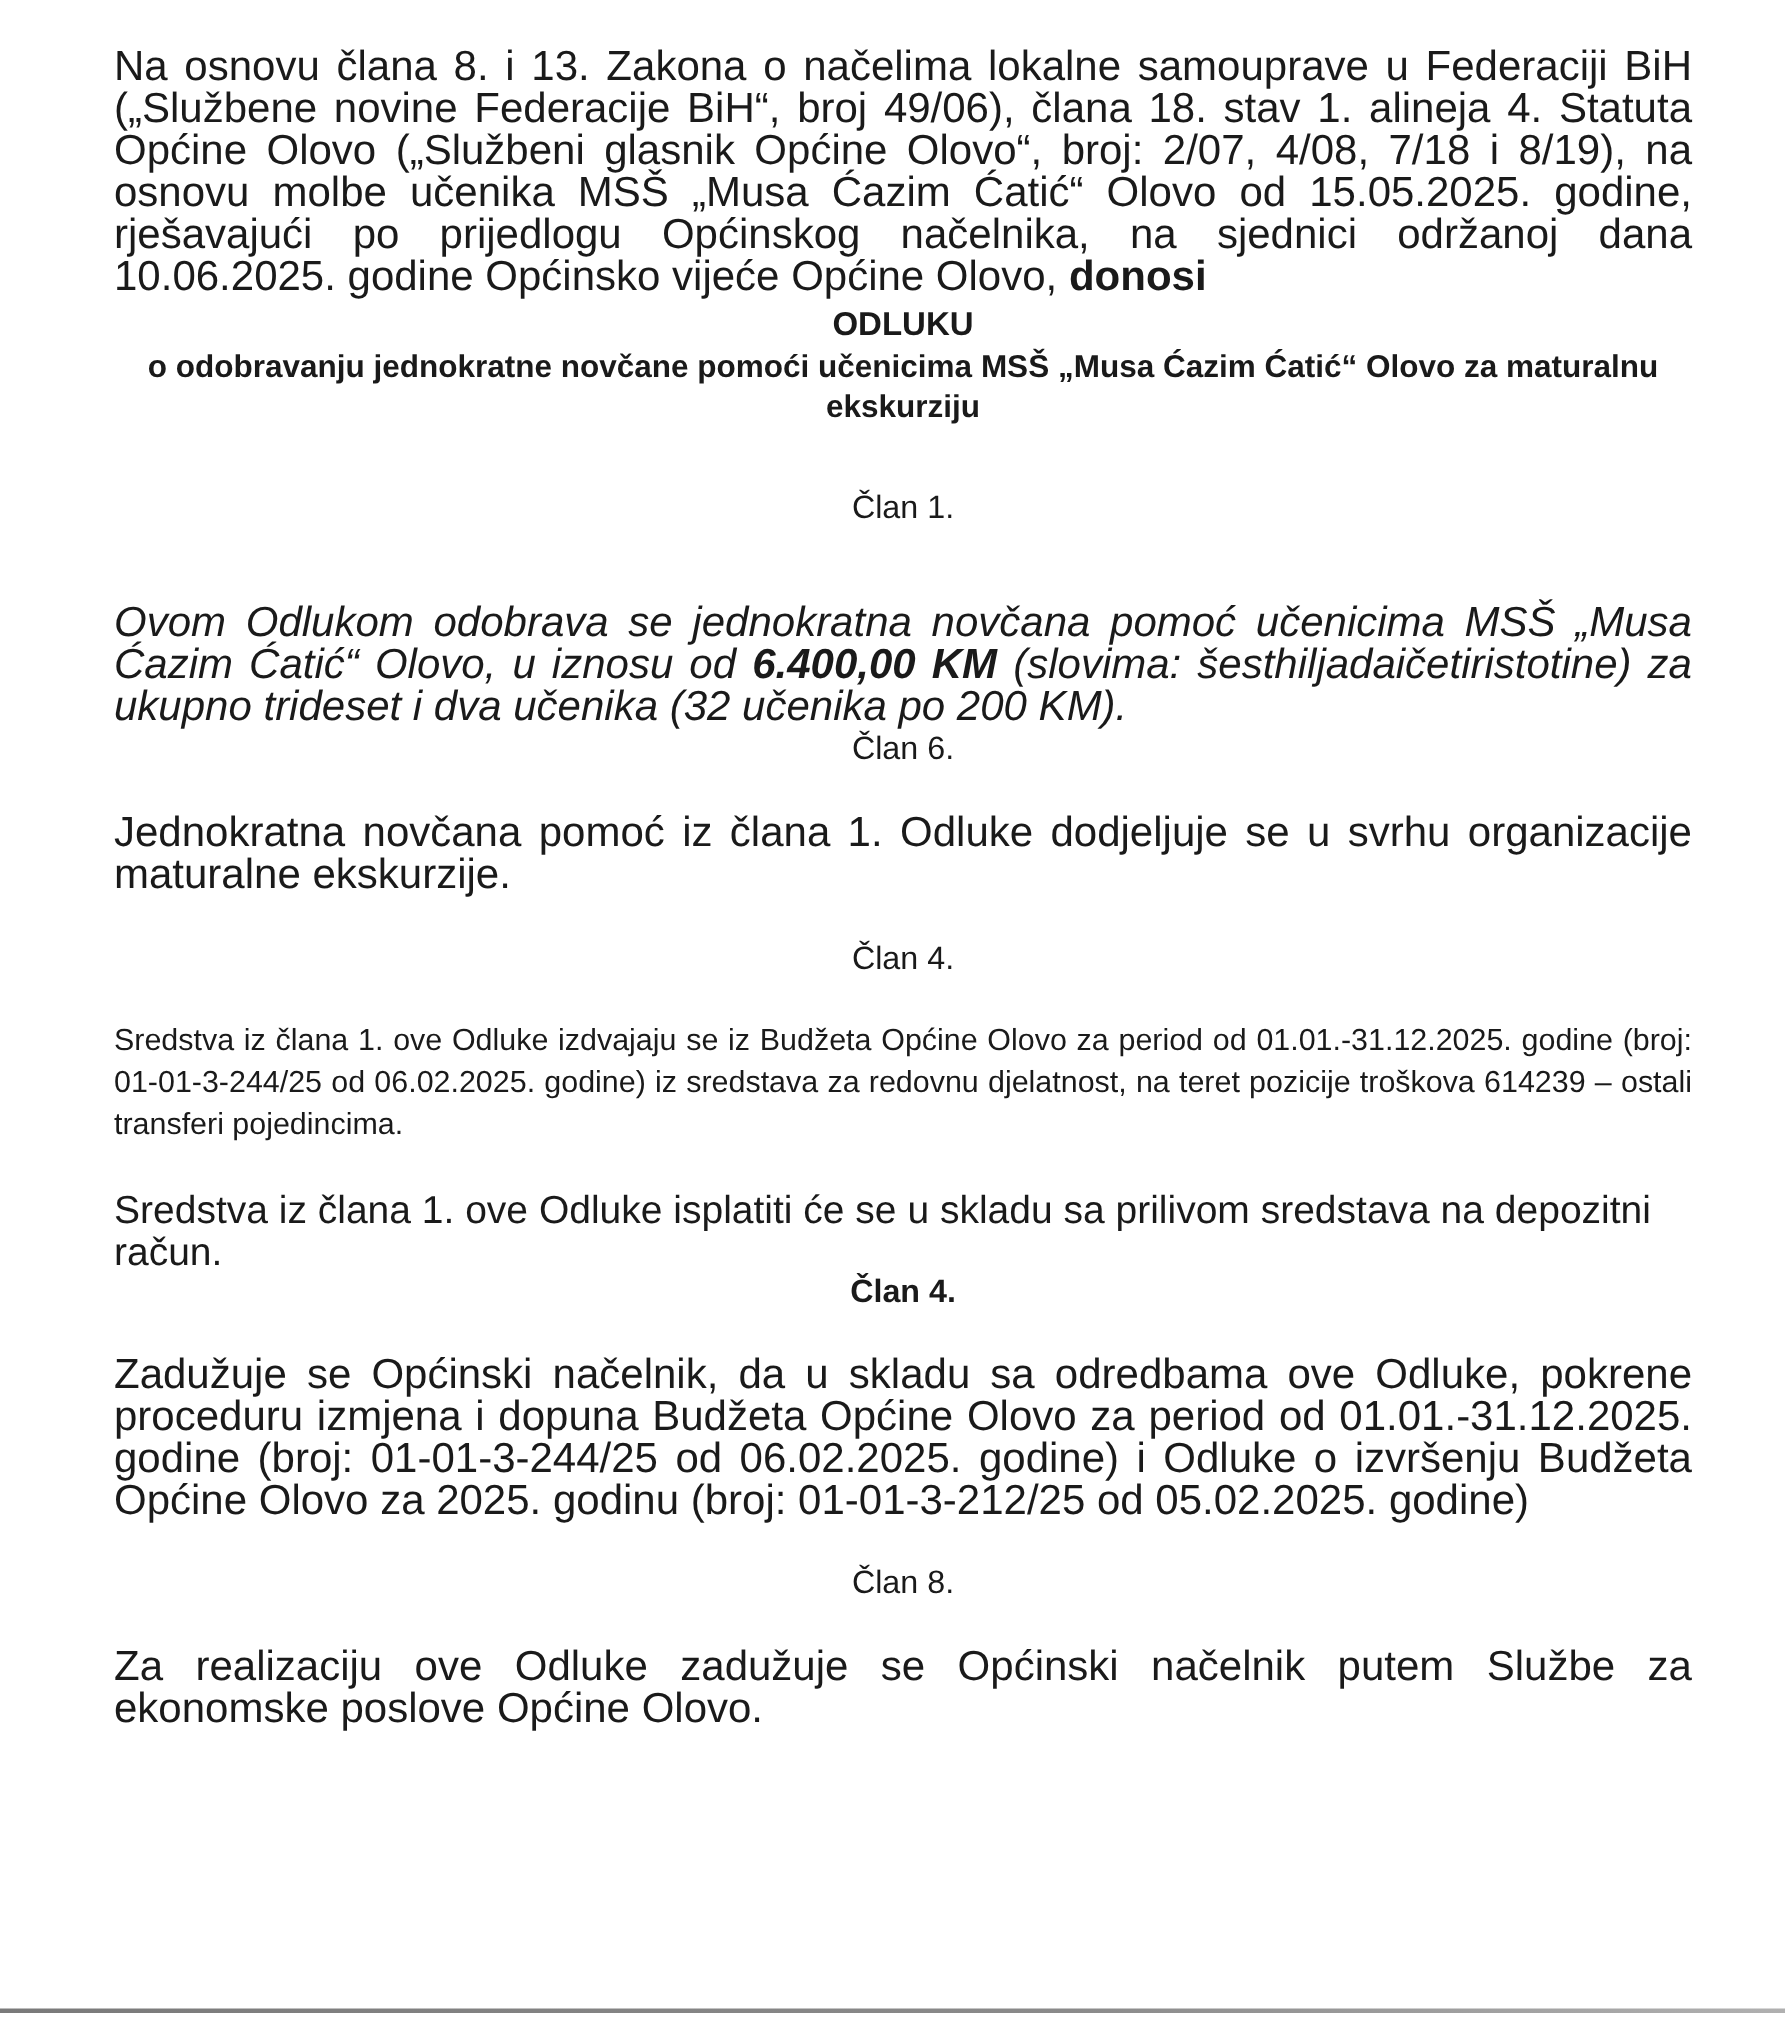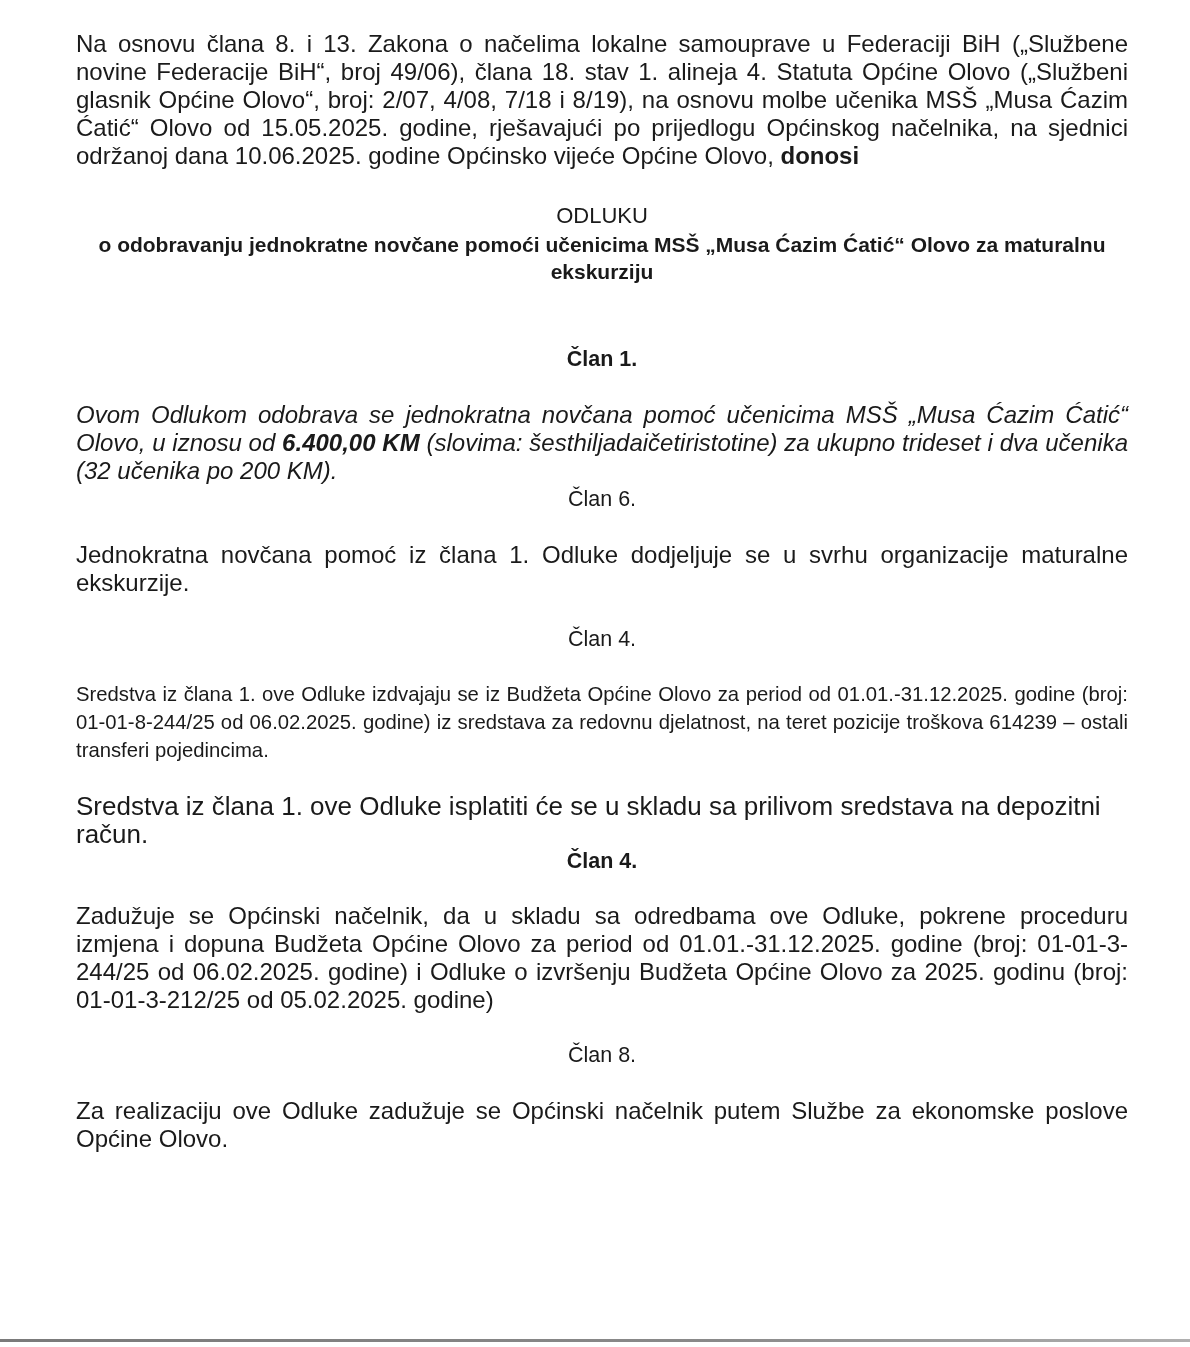--- a/index.html
+++ b/index.html
@@ -15,40 +15,40 @@
       font-family: "Liberation Sans", sans-serif;
       color: #1a1a1a;
     }
     .page {
       position: absolute;
       left: 76px;
       top: 0;
       width: 1052px;
     }
     .para {
-      font-size: 24px;
+      font-size: 28px;
       line-height: 28px;
       text-align: justify;
       margin: 0;
       position: absolute;
       left: 0;
       width: 1052px;
     }
     .para b { font-weight: bold; }
     .center {
       position: absolute;
       left: 0;
       width: 1052px;
       text-align: center;
       font-size: 21.5px;
       line-height: 28px;
       margin: 0;
     }
     .title {
-      font-weight: normal;
+      font-weight: bold;
       font-size: 22px;
     }
     .subtitle {
       font-weight: bold;
       font-size: 21px;
       line-height: 27px;
     }
     .bottom-rule {
       position: absolute;
       left: 0;
@@ -61,28 +61,28 @@
 </head>
 <body>
 
 <div class="page">
 
   <p class="para" style="top:30px;"><span>Na osnovu člana 8. i 13. Zakona o načelima lokalne samouprave u Federaciji BiH („Službene novine Federacije BiH“, broj 49/06), člana 18. stav 1. alineja 4. Statuta Općine Olovo („Službeni glasnik Općine Olovo“, broj: 2/07, 4/08, 7/18 i 8/19), na osnovu molbe učenika MSŠ „Musa Ćazim Ćatić“ Olovo od 15.05.2025. godine, rješavajući po prijedlogu Općinskog načelnika, na sjednici održanoj dana 10.06.2025. godine Općinsko vijeće Općine Olovo, </span><b>donosi</b></p>
 
   <p class="center title" style="top:202px;">ODLUKU</p>
   <p class="center subtitle" style="top:231px; left:0; width:1052px;">o odobravanju jednokratne novčane pomoći  učenicima MSŠ „Musa Ćazim Ćatić“ Olovo za maturalnu ekskurziju</p>
 
-  <p class="center" style="top:345px;font-weight:bold;">Član 1.</p>
+  <p class="center" style="top:324px;">Član 1.</p>
   <p class="para" style="top:401px;font-style:italic;"><span>Ovom Odlukom odobrava se jednokratna novčana pomoć učenicima MSŠ „Musa Ćazim Ćatić“ Olovo, u iznosu od </span><b>6.400,00 KM</b><span> (slovima: šesthiljadaičetiristotine) za ukupno trideset i dva učenika (32 učenika po 200 KM).</span></p>
 
   <p class="center" style="top:485px;">Član 6.</p>
   <p class="para" style="top:541px;">Jednokratna novčana pomoć iz člana 1. Odluke dodjeljuje se u svrhu organizacije maturalne ekskurzije.</p>
 
   <p class="center" style="top:625px;">Član 4.</p>
-  <p class="para" style="top:680px; font-size:20.3px;">Sredstva iz člana 1. ove Odluke izdvajaju se iz Budžeta Općine Olovo za period od 01.01.-31.12.2025. godine (broj: 01-01-8-244/25 od 06.02.2025. godine) iz sredstava za redovnu djelatnost, na teret pozicije troškova 614239 – ostali transferi pojedincima.</p>
+  <p class="para" style="top:680px; font-size:20.3px;">Sredstva iz člana 1. ove Odluke izdvajaju se iz Budžeta Općine Olovo za period od 01.01.-31.12.2025. godine (broj: 01-01-3-244/25 od 06.02.2025. godine) iz sredstava za redovnu djelatnost, na teret pozicije troškova 614239 – ostali transferi pojedincima.</p>
   <p class="para" style="top:792px; text-align:left; font-size:26px;">Sredstva iz člana 1. ove Odluke isplatiti će se u skladu sa prilivom sredstava na depozitni račun.</p>
 
   <p class="center" style="top:847px;font-weight:bold;">Član 4.</p>
   <p class="para" style="top:902px;">Zadužuje se Općinski načelnik, da u skladu sa odredbama ove Odluke, pokrene proceduru izmjena i dopuna Budžeta Općine Olovo za period od 01.01.-31.12.2025. godine (broj: 01-01-3-244/25 od 06.02.2025. godine)  i Odluke o izvršenju Budžeta Općine Olovo za 2025. godinu (broj: 01-01-3-212/25 od 05.02.2025. godine)</p>
 
   <p class="center" style="top:1041px;">Član 8.</p>
   <p class="para" style="top:1097px;">Za realizaciju ove Odluke zadužuje se Općinski načelnik putem Službe za ekonomske poslove Općine Olovo.</p>
 </div>
 
 <div class="bottom-rule"></div>

